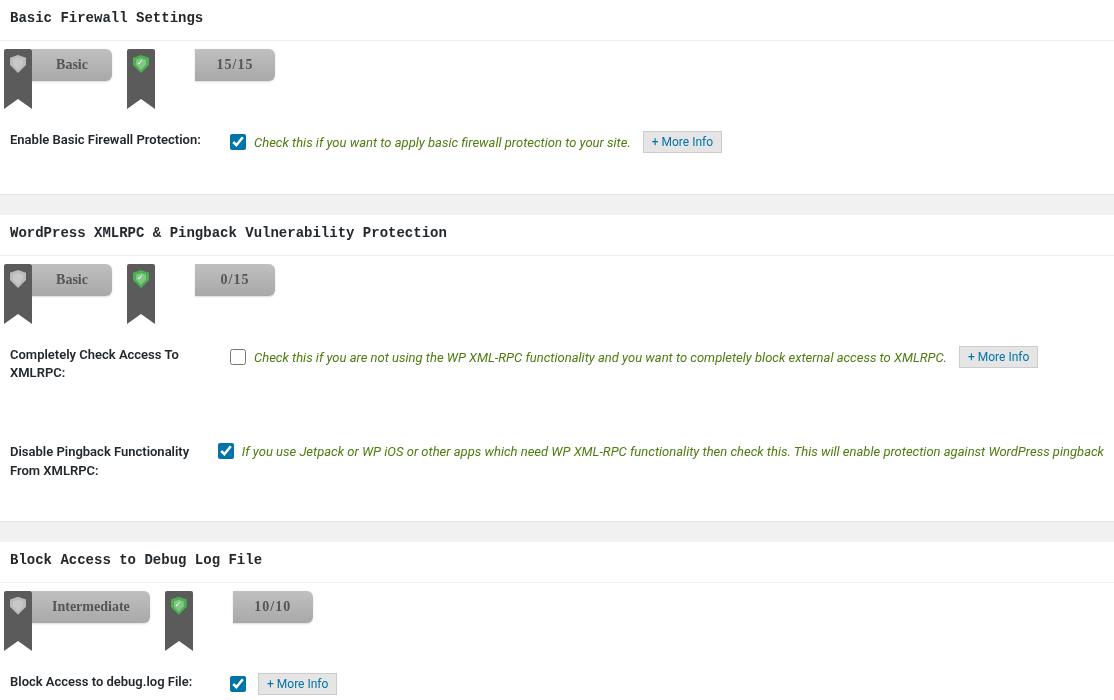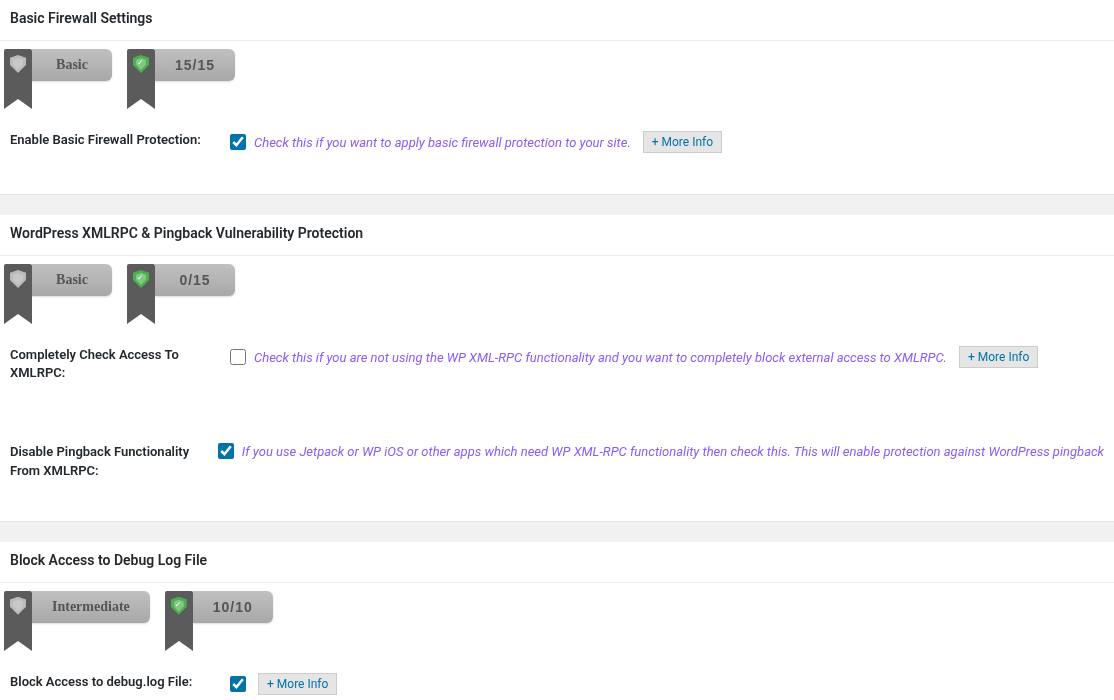--- a/index.html
+++ b/index.html
@@ -1,37 +1,37 @@
 <!DOCTYPE html>
 <html><head>
   <meta charset="utf-8">
   <style>
     * { box-sizing: border-box; margin: 0; padding: 0; }
     body { font-family: -apple-system, BlinkMacSystemFont, "Segoe UI", Roboto, Arial, sans-serif; background: #f1f1f1; width: 1114px; color: #23282d; }
     .section { background: #fff; border-bottom: 1px solid #e5e5e5; padding: 0; position: relative; }
     .section + .section { margin-top: 20px; }
-    .section-heading { font-size: 14px; font-weight: 600; padding: 10px 28px 14px 10px; border-bottom: 1px solid #eee; }
+    .section-heading { font-size: 14px; font-weight: 600; padding: 10px 28px 14px 10px; border-bottom: 1px solid #eee; font-family: Liberation Mono, monospace; }
     .badges-row { display: flex; gap: 15px; padding: 8px 10px 0 4px; height: 70px; }
     .badge { display: flex; align-items: flex-start; position: relative; }
     .ribbon { width: 28px; height: 50px; background: #5b5b5b; position: relative; border-radius: 2px 2px 0 0; display: flex; justify-content: center; align-items: flex-start; padding-top: 6px; }
     .ribbon::after { content: ''; position: absolute; bottom: -10px; left: 0; border-left: 14px solid #5b5b5b; border-right: 14px solid #5b5b5b; border-bottom: 10px solid transparent; }
     .shield { width: 16px; height: 18px; background: #bbb; clip-path: polygon(50% 0%, 100% 15%, 100% 55%, 50% 100%, 0% 55%, 0% 15%); position: relative; display:flex; align-items:center; justify-content:center;}
     .shield.green { background: #4caf50; }
     .shield::after{ content:''; position:absolute; width:10px; height:12px; background:rgba(255,255,255,0.2); clip-path: polygon(50% 0%, 100% 15%, 100% 55%, 50% 100%, 0% 55%, 0% 15%);}
     .shield.green::after{background:rgba(255,255,255,0.3);}
     .shield.green::before { content: '✓'; position: absolute; color: #fff; font-size: 8px; top: 3px; left: 4px; z-index:2;}
     .badge-label { background: linear-gradient(to bottom, #c0c0c0, #a8a8a8); border-radius: 0 6px 6px 0; padding: 6px 20px; height: 32px; display: flex; align-items: center; font-weight: 700; font-size: 14px; color: #555; margin-top: 0px; box-shadow: 0 1px 2px rgba(0,0,0,0.15); min-width: 80px; justify-content:center; font-family: Georgia, serif;}
     .form-row { display: flex; padding: 20px 10px 41px 10px; align-items: flex-start; gap: 20px; }
     .form-label { width: 200px; font-size: 13px; font-weight: 600; color: #23282d; line-height: 1.4; }
     .form-control { flex: 1; display: flex; align-items: center; gap: 8px; flex-wrap: nowrap;}
     input[type="checkbox"] { width: 16px; height: 16px; accent-color: #0073aa; cursor: pointer;}
-    .desc { font-size: 13px; font-style: italic; color: #8b5cf6; white-space: nowrap;}
+    .desc { font-size: 13px; font-style: italic; color: #4d7c0f; white-space: nowrap;}
     .more-info-btn { background: #e5e5e5; border: 1px solid #ccc; padding: 3px 8px; font-size: 12px; color: #0073aa; cursor: pointer; display: inline-flex; align-items: center; gap: 3px; margin-left: 4px;}
     .more-info-btn .plus { font-weight: normal; color: #0073aa; }
-    .score{font-family: Liberation Sans, sans-serif; letter-spacing: 1px;}
+    .score{font-family: Liberation Serif, serif; letter-spacing: 1px; margin-left: 40px;}
   </style>
 </head>
 <body>
 
 <div id="app">
     <div class="section">
       <div class="section-heading">Basic Firewall Settings</div>
       <div class="badges-row">
         <div class="badge">
           <div class="ribbon">

